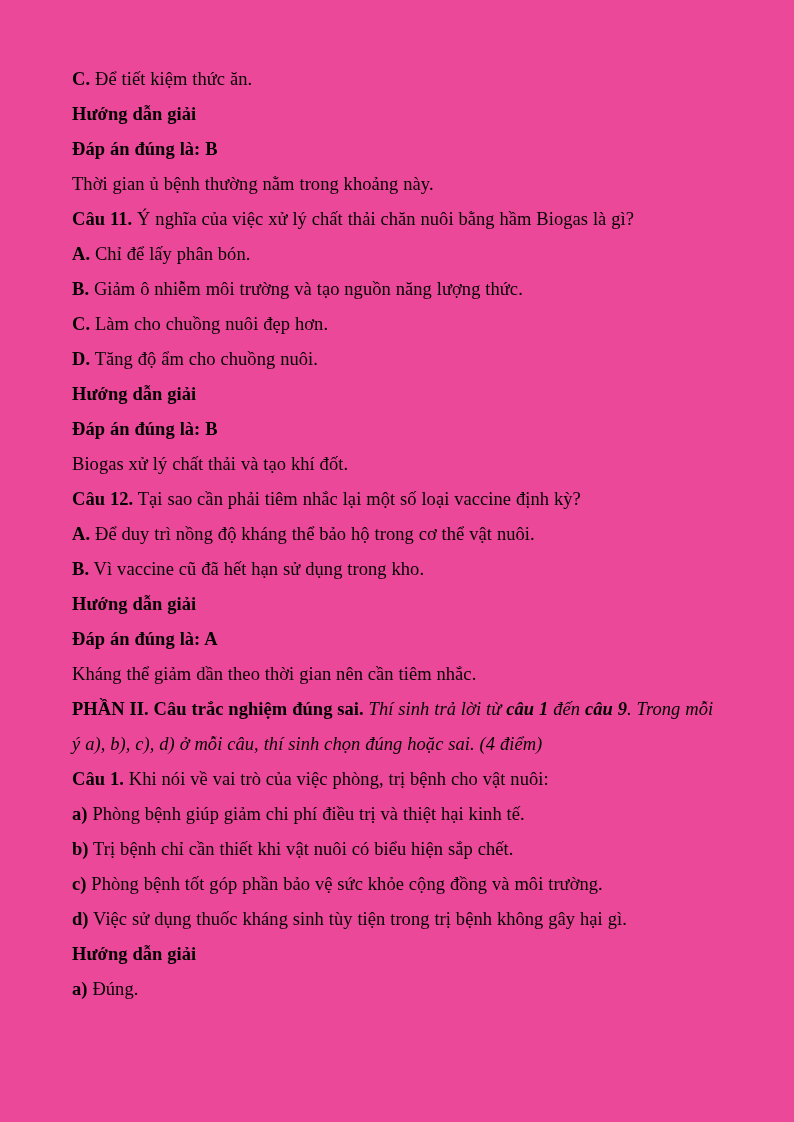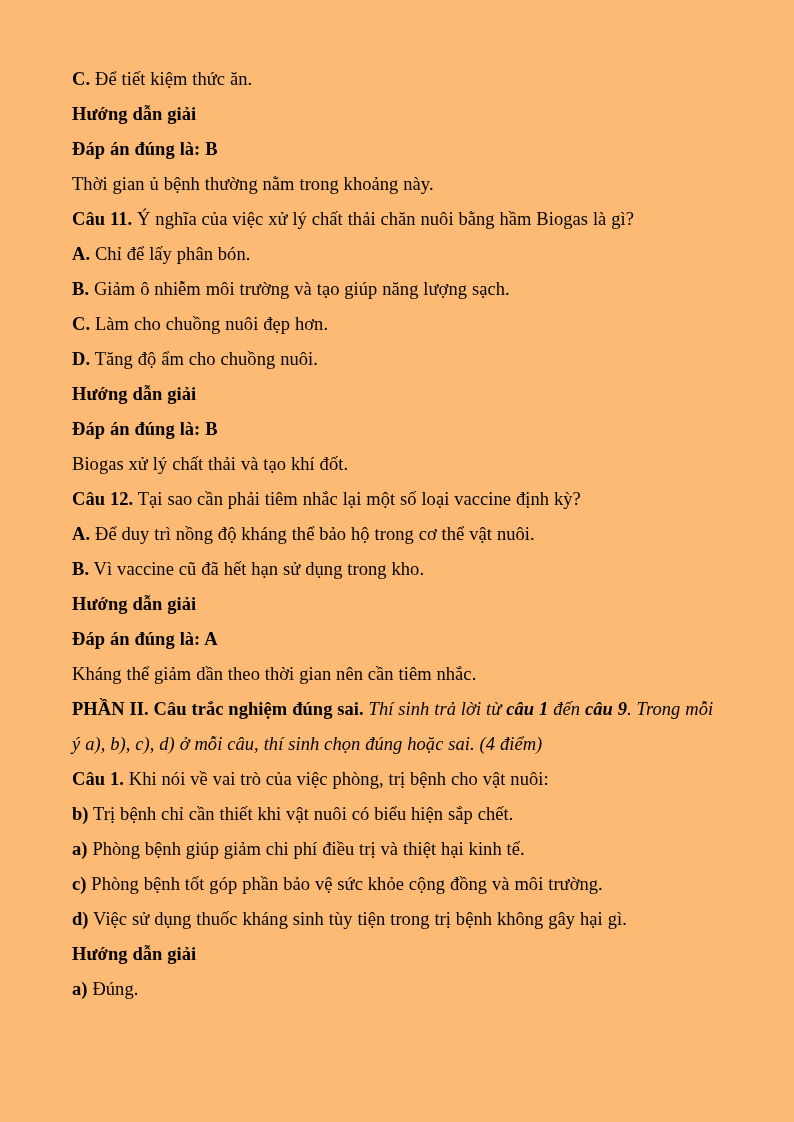--- a/index.html
+++ b/index.html
@@ -48,38 +48,38 @@
     text-align: center;
   }
   .it {
     font-style: italic;
     margin-top: 19px;
   }
 </style>
 </head>
 <body style="background: rgb(255, 255, 255); color: rgb(0, 0, 0);">
 
-<div class="page" style="background: #fdba74;">
+<div class="page" style="background: #ec4899;">
   <div class="doc-body">
 
     <div>
       <p class="line"><span class="lbl">C.</span><span> Để tiết kiệm thức ăn.</span></p>
 
 
       <p class="line bold">Hướng dẫn giải</p>
 
       <p class="line bold">Đáp án đúng là: B</p>
 
       <p class="line">Thời gian ủ bệnh thường nằm trong khoảng này.</p>
 
       <p class="line"><span class="lbl">Câu 11.</span><span> Ý nghĩa của việc xử lý chất thải chăn nuôi bằng hầm Biogas là gì?</span></p>
 
       <p class="line"><span class="lbl">A.</span><span> Chỉ để lấy phân bón.</span></p>
 
-      <p class="line"><span class="lbl">B.</span><span> Giảm ô nhiễm môi trường và tạo giúp năng lượng sạch.</span></p>
+      <p class="line"><span class="lbl">B.</span><span> Giảm ô nhiễm môi trường và tạo nguồn năng lượng thức.</span></p>
 
       <p class="line"><span class="lbl">C.</span><span> Làm cho chuồng nuôi đẹp hơn.</span></p>
 
       <p class="line"><span class="lbl">D.</span><span> Tăng độ ẩm cho chuồng nuôi.</span></p>
 
       <p class="line bold">Hướng dẫn giải</p>
 
       <p class="line bold">Đáp án đúng là: B</p>
 
       <p class="line">Biogas xử lý chất thải và tạo khí đốt.</p>
@@ -97,23 +97,23 @@
       <p class="line bold">Đáp án đúng là: A</p>
 
       <p class="line">Kháng thể giảm dần theo thời gian nên cần tiêm nhắc.</p>
     </div>
 
     <p class="line"><span class="lbl">PHẦN II. Câu trắc nghiệm đúng sai.</span><span class="it"> Thí sinh trả lời từ </span><span class="bi">câu 1</span><span class="it"> đến </span><span class="bi">câu 9</span><span class="it">. Trong mỗi ý a), b), c), d) ở mỗi câu, thí sinh chọn đúng hoặc sai. (4 điểm)</span></p>
 
     <div>
       <p class="line"><span class="lbl">Câu 1.</span><span> Khi nói về vai trò của việc phòng, trị bệnh cho vật nuôi:</span></p>
 
+      <p class="line"><span class="lbl">a)</span><span> Phòng bệnh giúp giảm chi phí điều trị và thiệt hại kinh tế.</span></p>
+
       <p class="line"><span class="lbl">b)</span><span> Trị bệnh chỉ cần thiết khi vật nuôi có biểu hiện sắp chết.</span></p>
-
-      <p class="line"><span class="lbl">a)</span><span> Phòng bệnh giúp giảm chi phí điều trị và thiệt hại kinh tế.</span></p>
 
       <p class="line"><span class="lbl">c)</span><span> Phòng bệnh tốt góp phần bảo vệ sức khỏe cộng đồng và môi trường.</span></p>
 
       <p class="line"><span class="lbl">d)</span><span> Việc sử dụng thuốc kháng sinh tùy tiện trong trị bệnh không gây hại gì.</span></p>
 
       <p class="line bold">Hướng dẫn giải</p>
 
       <p class="line"><span class="lbl">a)</span><span> Đúng.</span></p>
     </div>
 

